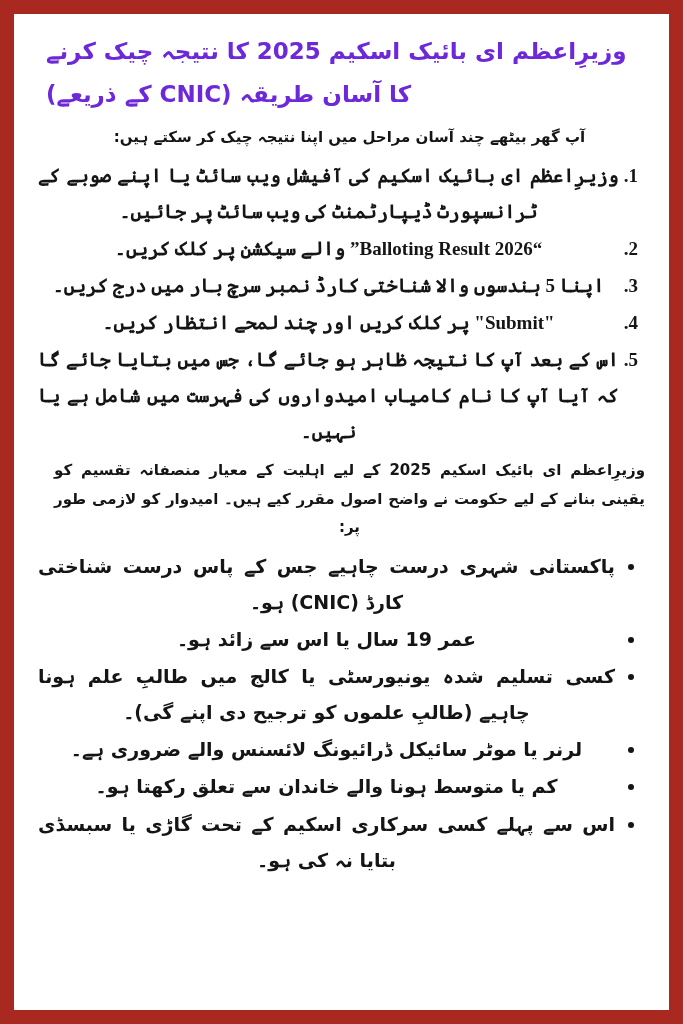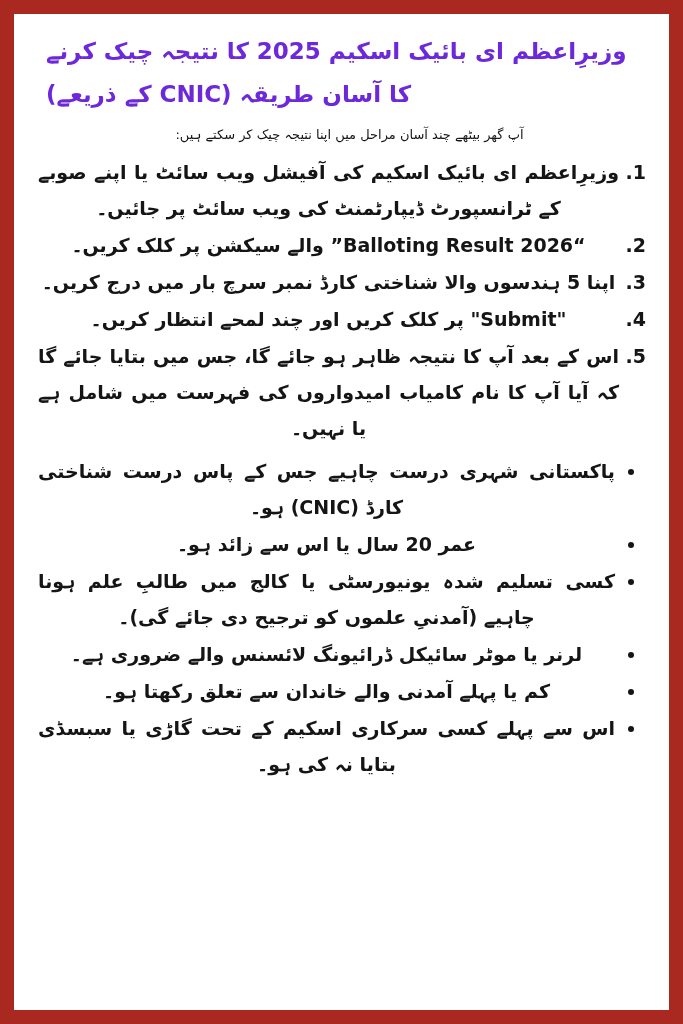--- a/index.html
+++ b/index.html
@@ -28,31 +28,32 @@
   }
   h1.doc-title {
     color: #6d28d9;
     text-align: left;
     font-size: 23px;
     font-weight: bold;
     line-height: 1.85;
     margin: 2px 8px 8px 8px;
   }
   p.doc-par {
-    font-size: 13px;
-    font-weight: normal;
+    font-size: 15px;
+    font-weight: bold;
     line-height: 1.9;
     text-align: justify;
     text-align-last: center;
     margin: 4px 0 6px 16px;
   }
   ol.steps {
     margin: 2px 0 6px 0;
     padding-right: 26px;
     list-style: decimal;
+    font-family: Liberation Serif, serif;
   }
   ul.reqs {
     margin: 2px 0 0 0;
     padding-right: 30px;
     list-style: disc;
   }
   ol.steps > li,
   ul.reqs > li {
     font-size: 19px;
     font-weight: bold;
@@ -73,24 +74,25 @@
     <p class="doc-par">آپ گھر بیٹھے چند آسان مراحل میں اپنا نتیجہ چیک کر سکتے ہیں:</p>
 
     <ol class="steps">
         <li>وزیرِاعظم ای بائیک اسکیم کی آفیشل ویب سائٹ یا اپنے صوبے کے ٹرانسپورٹ ڈیپارٹمنٹ کی ویب سائٹ پر جائیں۔</li>
         <li>“Balloting Result 2026” والے سیکشن پر کلک کریں۔</li>
         <li>اپنا 5 ہندسوں والا شناختی کارڈ نمبر سرچ بار میں درج کریں۔</li>
         <li>"Submit" پر کلک کریں اور چند لمحے انتظار کریں۔</li>
         <li>اس کے بعد آپ کا نتیجہ ظاہر ہو جائے گا، جس میں بتایا جائے گا کہ آیا آپ کا نام کامیاب امیدواروں کی فہرست میں شامل ہے یا نہیں۔</li>
       </ol>
 
+    <p class="doc-par">وزیرِاعظم ای بائیک اسکیم 2025 کے لیے اہلیت کے معیار منصفانہ تقسیم کو یقینی بنانے کے لیے حکومت نے واضح اصول مقرر کیے ہیں۔ امیدوار کو لازمی طور پر:</p>
 
     <ul class="reqs">
         <li>پاکستانی شہری درست چاہیے جس کے پاس درست شناختی کارڈ (CNIC) ہو۔</li>
-        <li>عمر 20 سال یا اس سے زائد ہو۔</li>
-        <li>کسی تسلیم شدہ یونیورسٹی یا کالج میں طالبِ علم ہونا چاہیے (آمدنیِ علموں کو ترجیح دی جائے گی)۔</li>
+        <li>عمر 19 سال یا اس سے زائد ہو۔</li>
+        <li>کسی تسلیم شدہ یونیورسٹی یا کالج میں طالبِ علم ہونا چاہیے (طالبِ علموں کو ترجیح دی اپنے گی)۔</li>
         <li>لرنر یا موٹر سائیکل ڈرائیونگ لائسنس والے ضروری ہے۔</li>
-        <li>کم یا پہلے آمدنی والے خاندان سے تعلق رکھتا ہو۔</li>
+        <li>کم یا متوسط ہونا والے خاندان سے تعلق رکھتا ہو۔</li>
         <li>اس سے پہلے کسی سرکاری اسکیم کے تحت گاڑی یا سبسڈی بتایا نہ کی ہو۔</li>
       </ul>
 
   </div>
 </div>
 
 </body></html>

